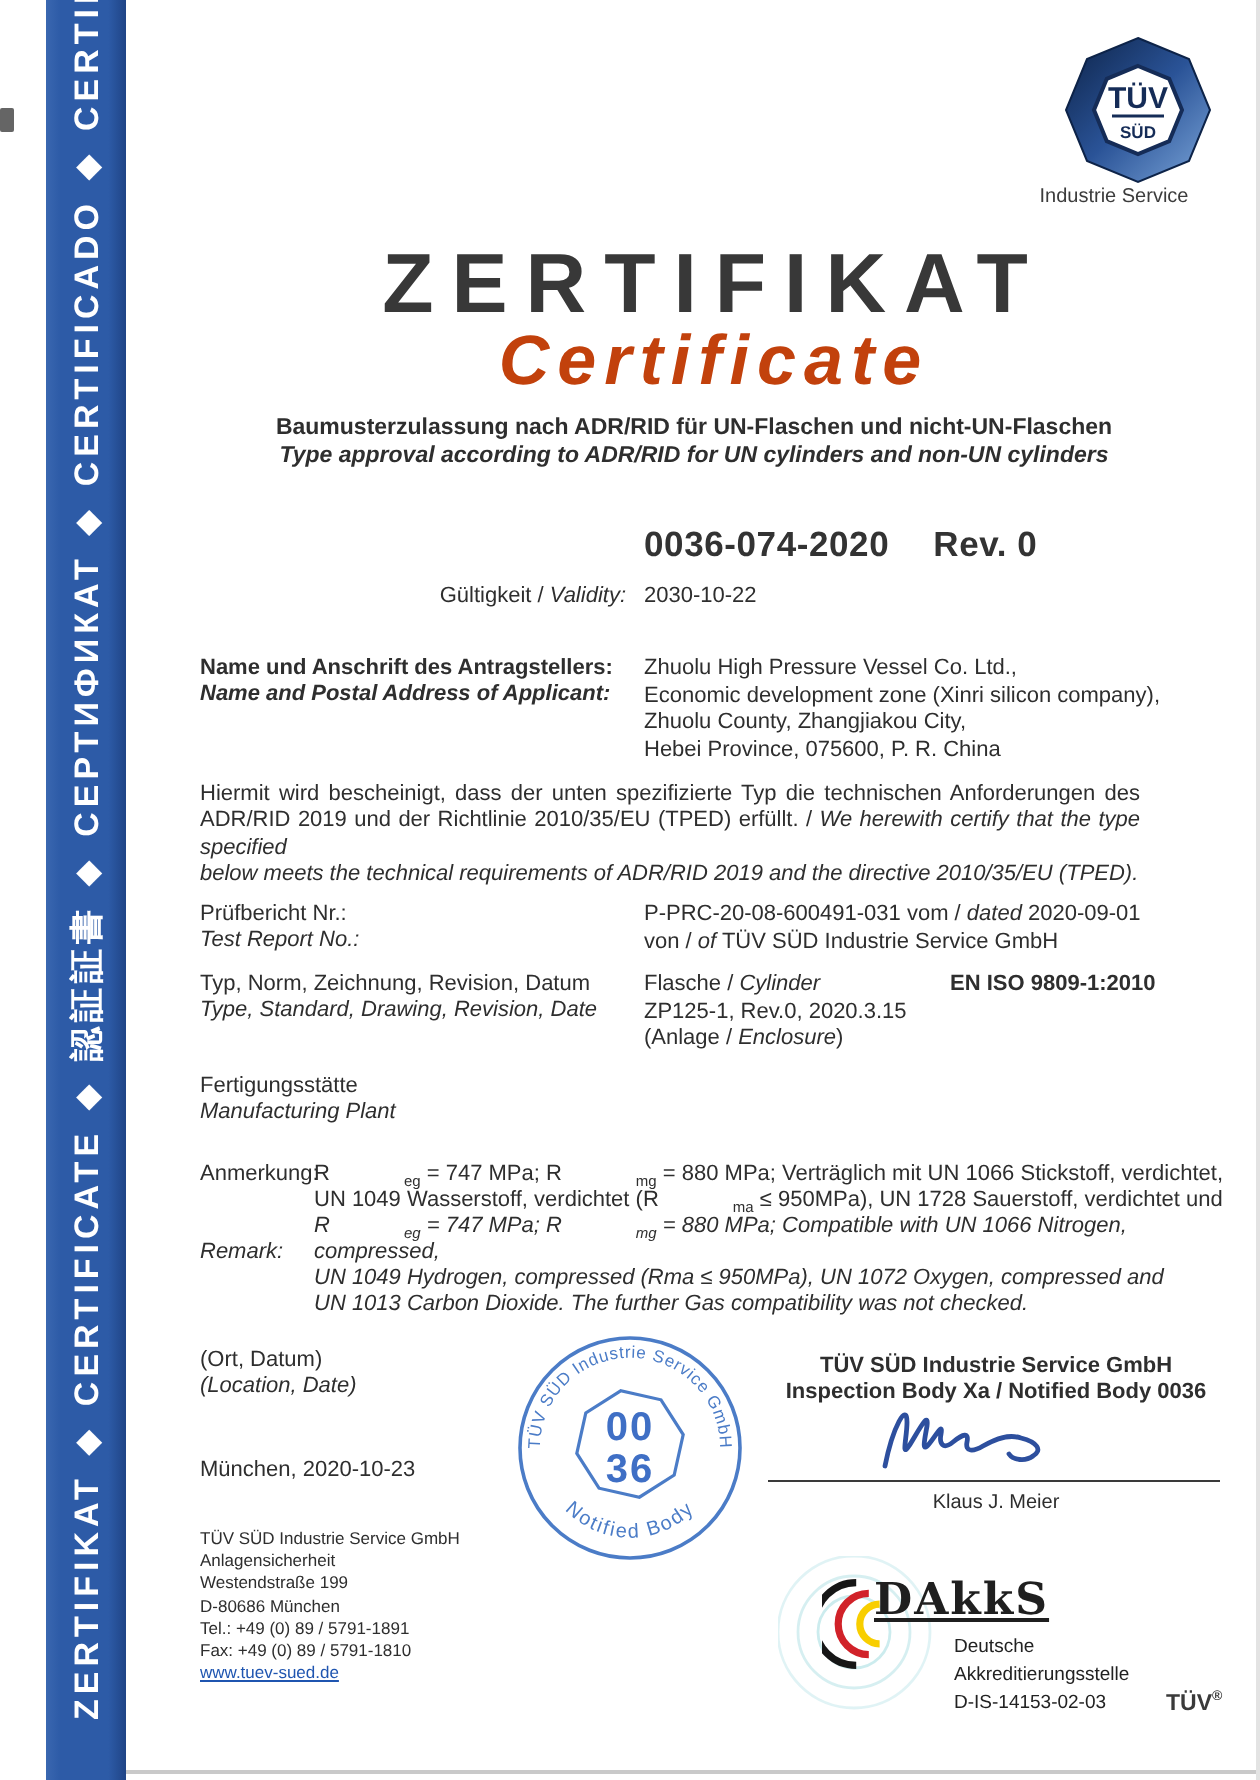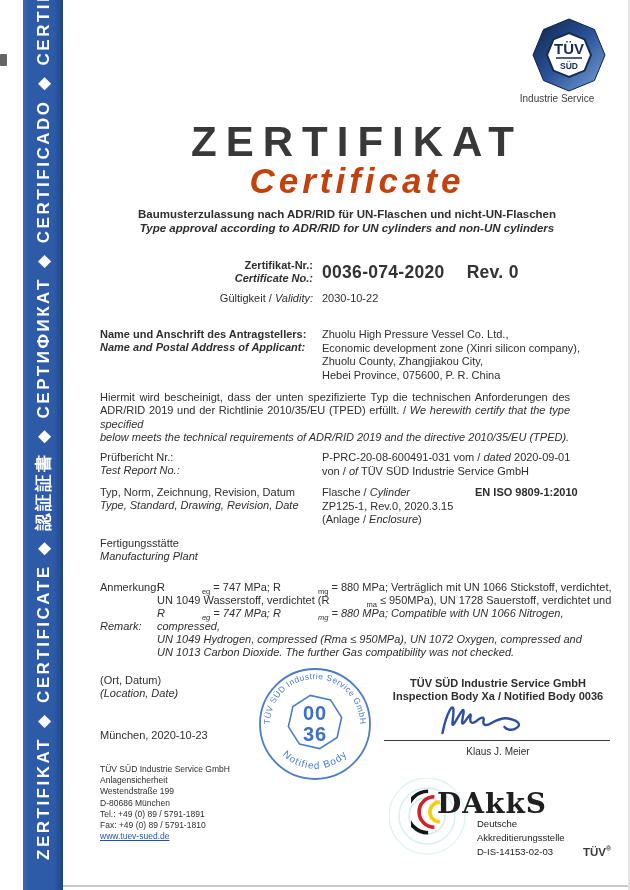--- a/index.html
+++ b/index.html
@@ -61,21 +61,21 @@
   .signature{position:absolute;left:436px;top:699px;}
   .sig-line{position:absolute;left:384px;top:740px;width:226px;border-top:1px solid #3a3a3a;}
   .signer{position:absolute;left:384px;top:746px;width:228px;text-align:center;font-size:10px;}
 
   .footer{position:absolute;left:100px;top:764px;font-size:8.5px;line-height:11.2px;color:#2e2e2e;}
   .footer a{color:#1f55b0;text-decoration:underline;cursor:pointer;}
 
   .dakks-rings{position:absolute;left:389px;top:778px;}
   .dakks-arcs{position:absolute;left:411px;top:788px;}
   .dakks-name{position:absolute;left:437px;top:787px;font-family:"DejaVu Serif","Liberation Serif",serif;
-              font-weight:bold;font-size:28px;color:#1f1f1f;letter-spacing:1px;}
+              font-weight:bold;font-size:22px;color:#1f1f1f;letter-spacing:1px;text-decoration:underline;}
   .dakks-sub{position:absolute;left:477px;top:817px;font-size:9.5px;line-height:13.8px;color:#222;}
   .tuv-mark{position:absolute;left:583px;top:845px;font-size:11.5px;font-weight:bold;color:#3a3a3a;}
   .tuv-mark sup{font-size:7px;}
 </style>
 </head>
 <body>
 
 <div class="page">
 
   <div class="band">
@@ -99,24 +99,20 @@
     <line x1="25" y1="40" x2="51" y2="40" stroke="#152c57" stroke-width="1.5"></line>
     <text x="38" y="51" text-anchor="middle" font-family="Liberation Sans,DejaVu Sans,sans-serif" font-size="8.5" font-weight="bold" fill="#152c57">SÜD</text>
   </svg>
   <div class="logo-caption">Industrie Service</div>
 
   <div class="title-de">ZERTIFIKAT</div>
   <div class="title-en">Certificate</div>
   <div class="subtitle-de">Baumusterzulassung nach ADR/RID für UN-Flaschen und nicht-UN-Flaschen</div>
   <div class="subtitle-en">Type approval according to ADR/RID for UN cylinders and non-UN cylinders</div>
 
-  <div class="certno-label">
-    <div class="b">Zertifikat-Nr.:</div>
-    <div class="b it">Certificate No.:</div>
-  </div>
   <div class="certno-value"><span>0036-074-2020</span><span class="certno-rev">Rev. 0</span></div>
   <div class="validity-label"><span>Gültigkeit / </span><i>Validity:</i></div>
   <div class="validity-value">2030-10-22</div>
 
   <div class="label-col" style="top:328px;">
     <div class="b">Name und Anschrift des Antragstellers:</div>
     <div class="b it">Name and Postal Address of Applicant:</div>
   </div>
   <div class="value-col" style="top:328px;">
     <div>Zhuolu High Pressure Vessel Co. Ltd.,</div>

